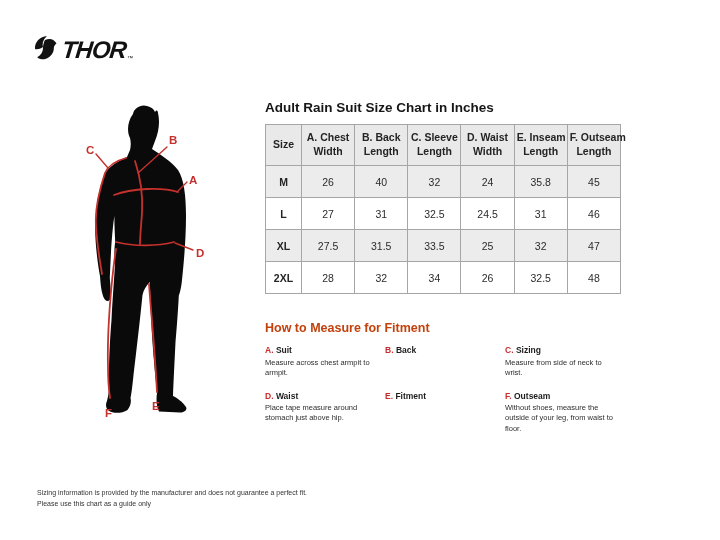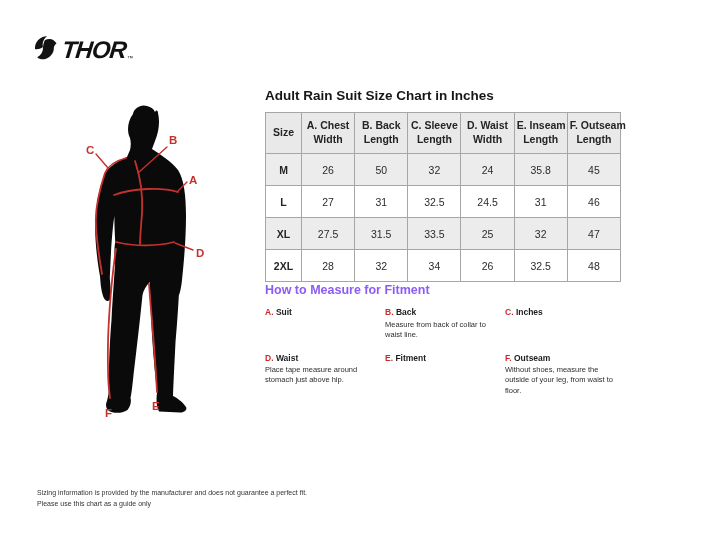--- a/index.html
+++ b/index.html
@@ -13,31 +13,31 @@
   .logo svg{display:block;}
   .logo-text{
     font-weight:bold;font-style:italic;font-size:24px;letter-spacing:-1px;
     color:#121212;transform:skewX(-6deg);margin-left:4px;line-height:1;
   }
   .logo-tm{font-size:6px;font-style:normal;color:#121212;margin-left:1px;margin-bottom:1px;}
   
   .figure{position:absolute;left:30px;top:80px;width:230px;height:380px;}
   
   .right-col{position:absolute;left:265px;top:88px;width:362px;}
-  .chart-title{font-size:13.5px;font-weight:bold;color:#161616;}
+  .chart-title{font-size:13.5px;font-weight:bold;color:#161616;margin-top:12px;}
   table{border-collapse:collapse;margin-top:9px;table-layout:fixed;width:356px;}
   col.c-size{width:36px;}
   th,td{border:1px solid #a6a6a6;text-align:center;vertical-align:middle;padding:0 2px;}
   thead th{background:#e9e9e9;height:40px;font-size:10.5px;font-weight:bold;color:#242424;line-height:1.3;white-space:nowrap;}
   tbody td{height:31px;font-size:10.5px;color:#2b2b2b;}
   tbody td.size-cell{font-weight:bold;color:#242424;}
   tbody tr:nth-child(odd){background:#ececec;}
   tbody tr:nth-child(even){background:#ffffff;}
   
-  .measure-title{margin-top:1px;font-size:12.5px;font-weight:bold;color:#8b5cf6;}
+  .measure-title{margin-top:27px;font-size:12.5px;font-weight:bold;color:#c2410c;}
   .measure-grid{margin-top:10px;display:grid;grid-template-columns:120px 120px 122px;row-gap:13px;}
   .measure-item{padding-right:6px;}
   .measure-head{font-size:8.5px;font-weight:bold;color:#1d1d1d;white-space:nowrap;}
   .measure-letter{color:#cc2b2b;}
   .measure-desc{margin-top:2.5px;font-size:7.5px;line-height:1.35;color:#2e2e2e;}
   
   .disclaimer{position:absolute;left:37px;top:487px;font-size:7px;line-height:1.6;color:#333333;}
 </style>
 </head>
 <body>
@@ -171,21 +171,21 @@
         <th>
             <div>F. Outseam</div>
             <div>Length</div>
           </th>
       </tr>
     </thead>
     <tbody>
       <tr>
         <td class="size-cell">M</td>
         <td>26</td>
-        <td>50</td>
+        <td>40</td>
         <td>32</td>
         <td>24</td>
         <td>35.8</td>
         <td>45</td>
       </tr>
       <tr>
         <td class="size-cell">L</td>
         <td>27</td>
         <td>31</td>
         <td>32.5</td>
@@ -212,27 +212,28 @@
         <td>48</td>
       </tr>
     </tbody>
   </table>
 
   <div class="measure-title">How to Measure for Fitment</div>
 
   <div class="measure-grid">
     <div class="measure-item">
       <div class="measure-head"><span class="measure-letter">A.</span> <span>Suit</span></div>
+      <div class="measure-desc">Measure across chest armpit to armpit.</div>
     </div>
     <div class="measure-item">
       <div class="measure-head"><span class="measure-letter">B.</span> <span>Back</span></div>
-      <div class="measure-desc">Measure from back of collar to waist line.</div>
-    </div>
-    <div class="measure-item">
-      <div class="measure-head"><span class="measure-letter">C.</span> <span>Inches</span></div>
+    </div>
+    <div class="measure-item">
+      <div class="measure-head"><span class="measure-letter">C.</span> <span>Sizing</span></div>
+      <div class="measure-desc">Measure from side of neck to wrist.</div>
     </div>
     <div class="measure-item">
       <div class="measure-head"><span class="measure-letter">D.</span> <span>Waist</span></div>
       <div class="measure-desc">Place tape measure around stomach just above hip.</div>
     </div>
     <div class="measure-item">
       <div class="measure-head"><span class="measure-letter">E.</span> <span>Fitment</span></div>
     </div>
     <div class="measure-item">
       <div class="measure-head"><span class="measure-letter">F.</span> <span>Outseam</span></div>

